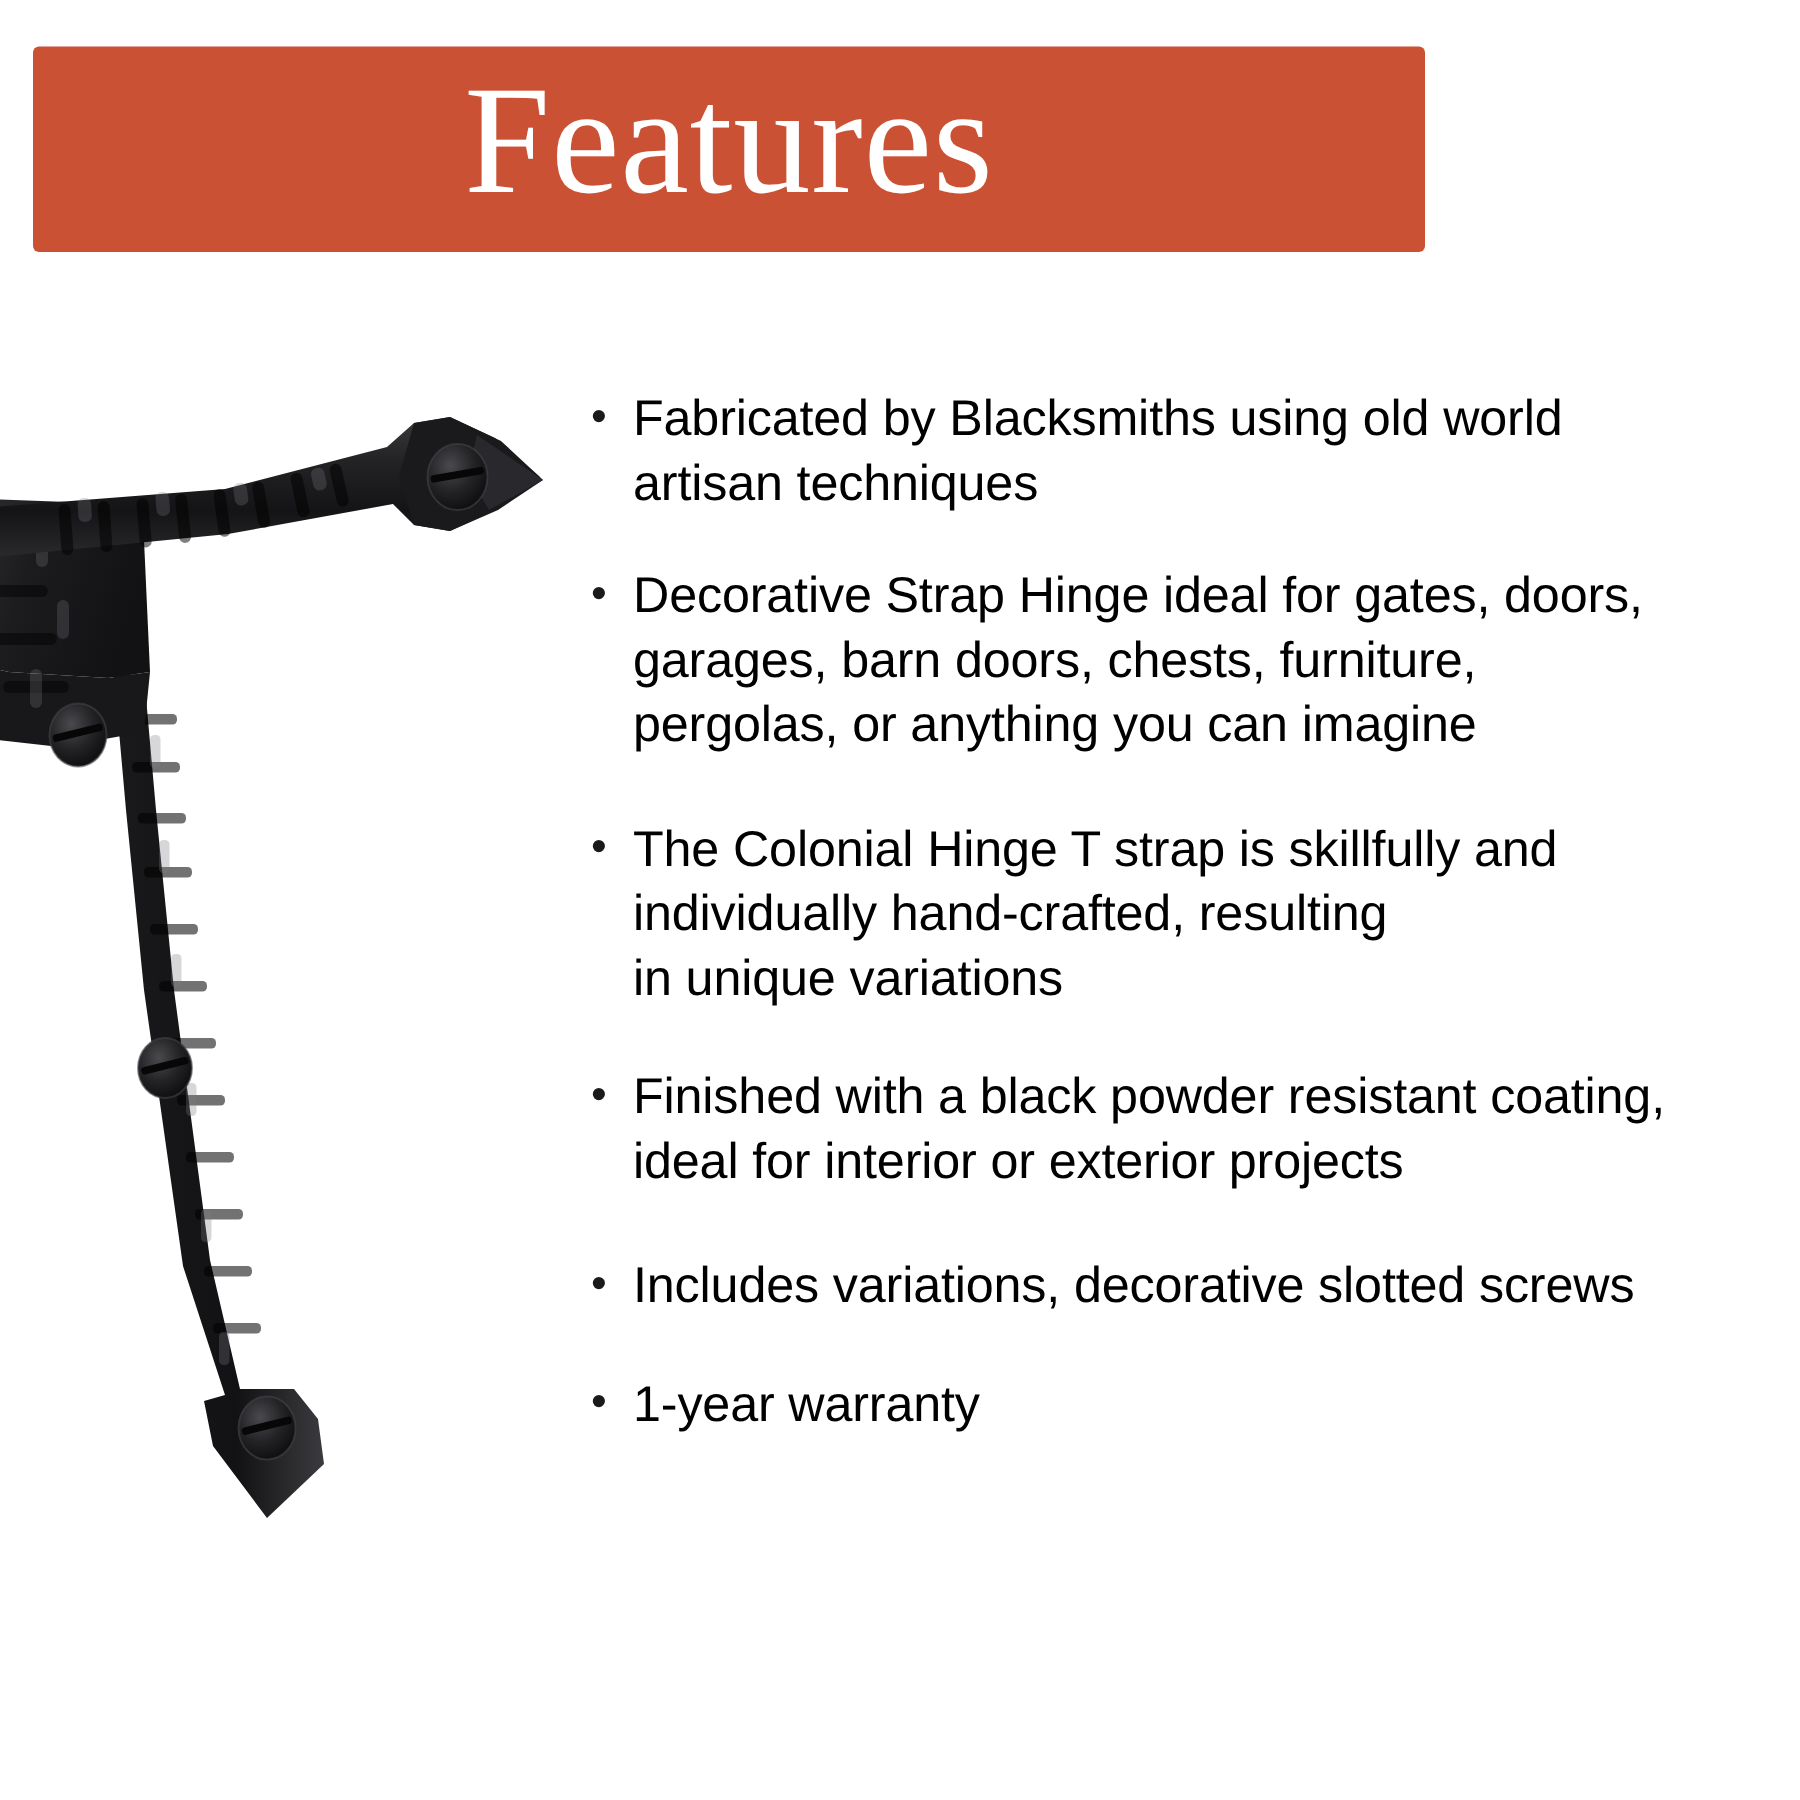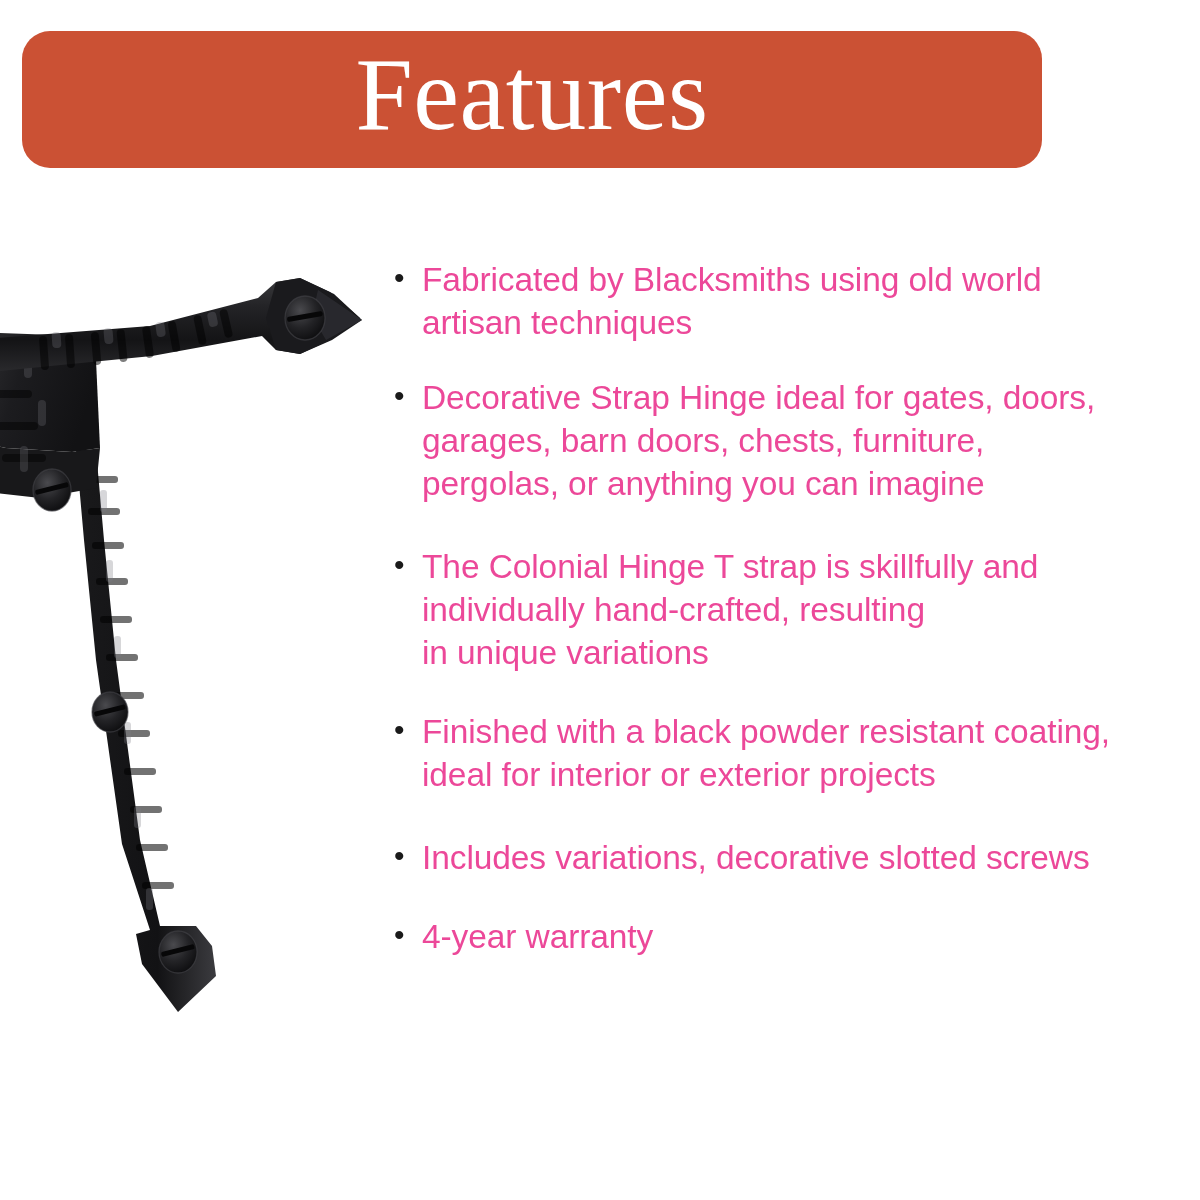--- a/index.html
+++ b/index.html
@@ -14,24 +14,24 @@
     position: relative;
     overflow: hidden;
     font-family: "Liberation Sans", sans-serif;
   }
 
   
   #header-banner {
     position: absolute;
     left: 22px;
     top: 31px;
-    width: 1020px;
+    width: 928px;
     height: 137px;
     background: #CB5134;
-    border-radius: 28px;
+    border-radius: 4px;
     display: flex;
     align-items: center;
     justify-content: center;
     box-sizing: border-box;
   }
   #header-title {
     font-family: "Liberation Serif", "DejaVu Serif", serif;
     font-size: 103px;
     line-height: 1;
     color: #FFFFFF;
@@ -77,21 +77,21 @@
     padding-left: 6px;
     box-sizing: border-box;
     user-select: none;
   }
   .feature-text {
     flex: 1 1 auto;
     font-family: "Liberation Sans", "DejaVu Sans", sans-serif;
     font-weight: 300;
     font-size: 33.5px;
     line-height: 43px;
-    color: #ec4899;
+    color: #000000;
     letter-spacing: -0.1px;
     font-stretch: condensed;
     white-space: pre-line;
   }
 
   .sp-1 { margin-bottom: 32px; }
   .sp-2 { margin-bottom: 40px; }
   .sp-3 { margin-bottom: 36px; }
   .sp-4 { margin-bottom: 40px; }
   .sp-5 { margin-bottom: 36px; }
@@ -286,16 +286,16 @@
 ideal for interior or exterior projects</div>
   </div>
 
   <div class="feature-item sp-5">
     <div class="feature-bullet">•</div>
     <div class="feature-text">Includes variations, decorative slotted screws</div>
   </div>
 
   <div class="feature-item sp-6">
     <div class="feature-bullet">•</div>
-    <div class="feature-text">4-year warranty</div>
+    <div class="feature-text">1-year warranty</div>
   </div>
 
 </div>
 
 </body></html>

